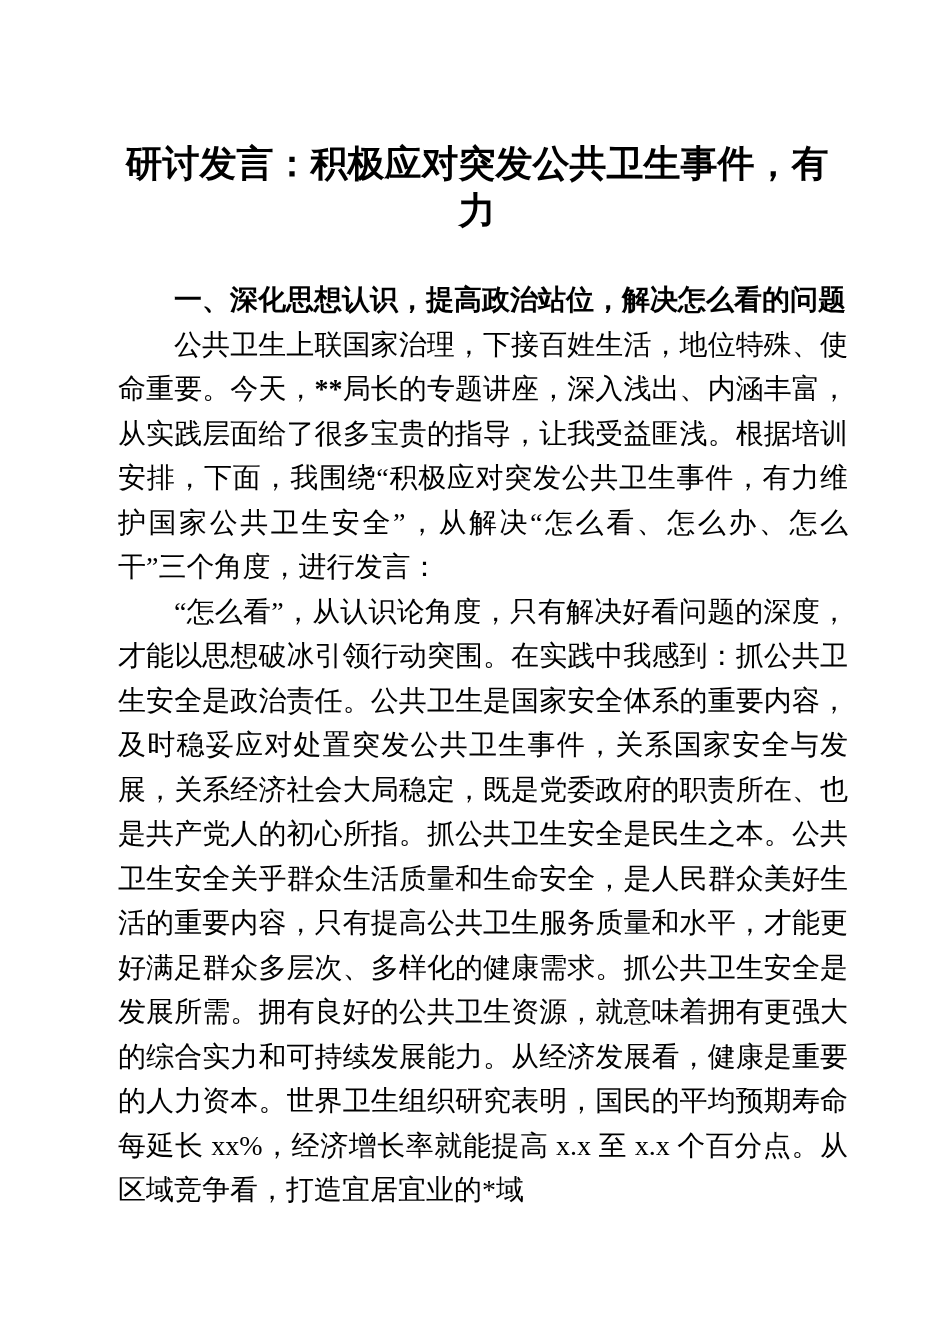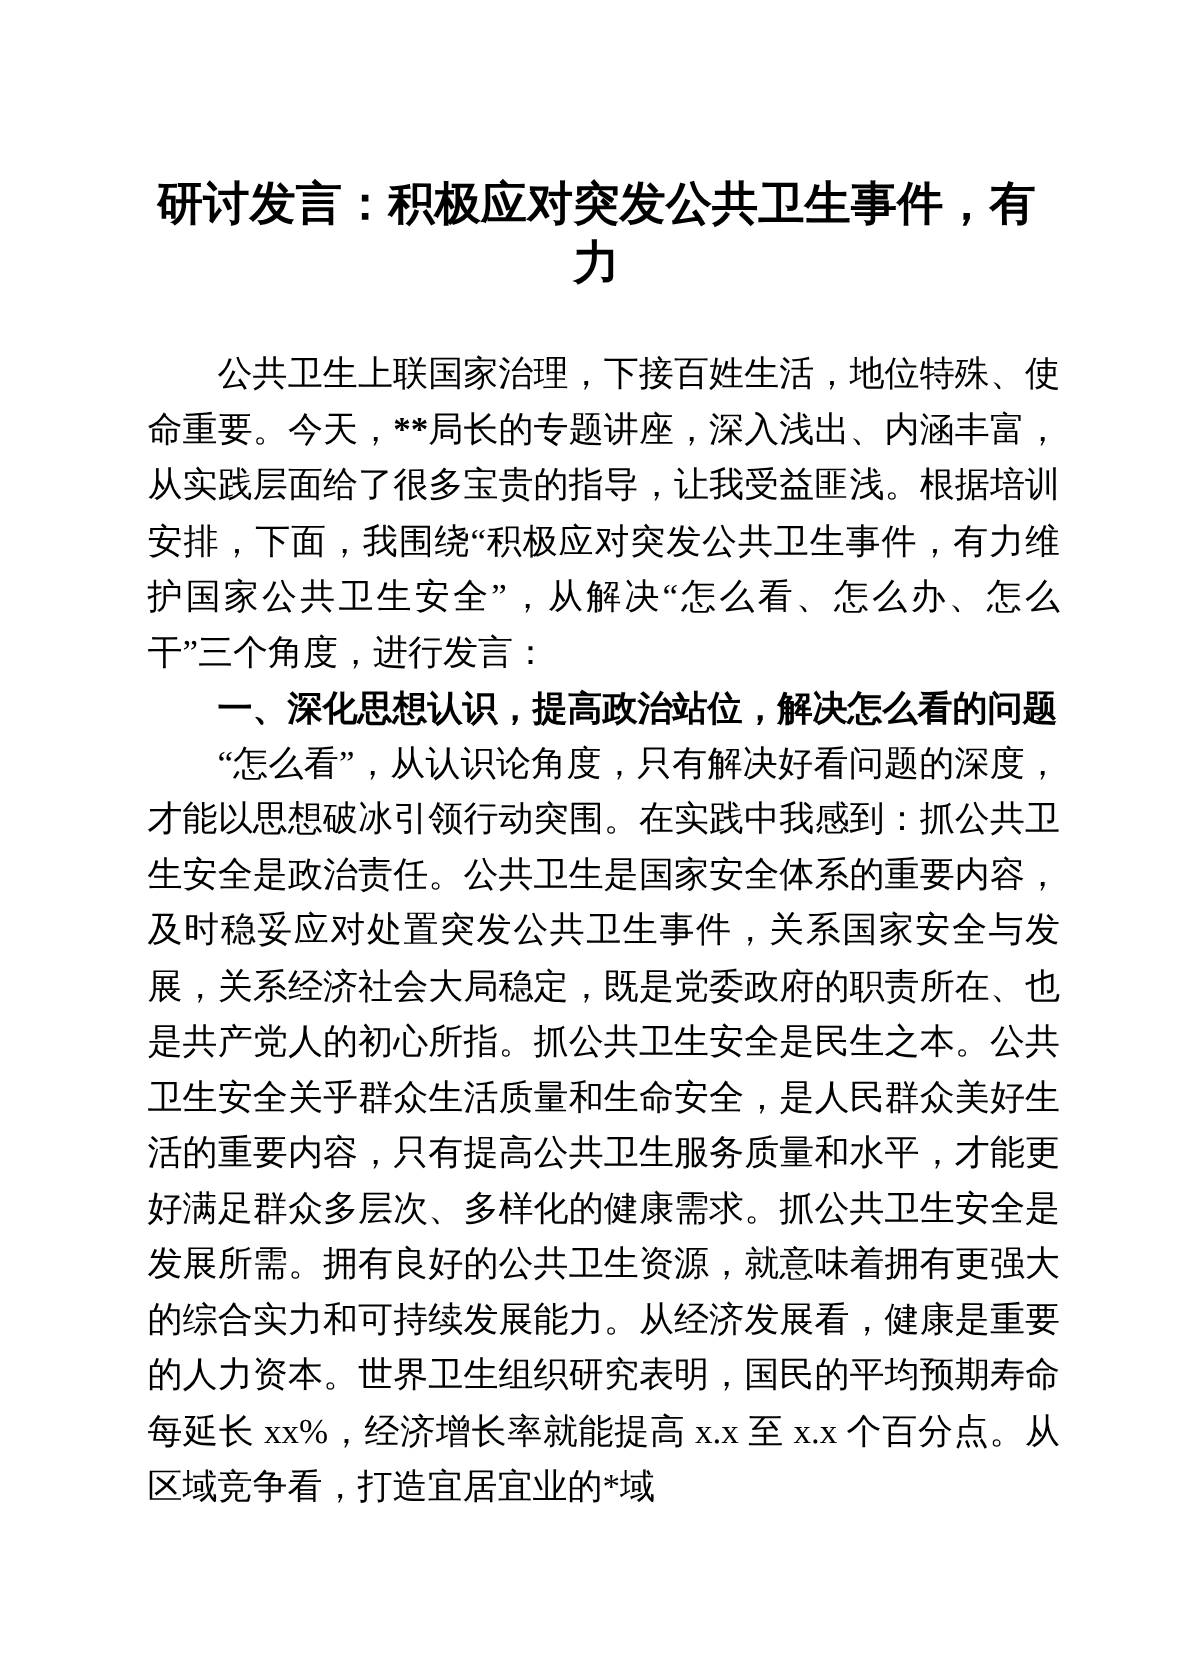--- a/index.html
+++ b/index.html
@@ -52,17 +52,17 @@
   }
 </style>
 </head>
 <body>
 
 <div class="page">
   <h1 class="doc-title">
     <div>研讨发言：积极应对突发公共卫生事件，有力</div>
   </h1>
   <div class="doc-body" id="doc-body">
+      <p class="para heading"><span class="run-bold">一、深化思想认识，提高政治站位，解决怎么看的问题</span></p>
       <p class="para"><span class="">公共卫生上联国家治理，下接百姓生活，地位特殊、使命重要。今天，</span><span class="run-bold">**</span><span class="">局长的专题讲座，深入浅出、内涵丰富，从实践层面给了很多宝贵的指导，让我受益匪浅。根据培训安排，下面，我围绕“积极应对突发公共卫生事件，有力维护国家公共卫生安全”，从解决“怎么看、怎么办、怎么干”三个角度，进行发言：</span></p>
-      <p class="para heading"><span class="run-bold">一、深化思想认识，提高政治站位，解决怎么看的问题</span></p>
       <p class="para"><span class="">“怎么看”，从认识论角度，只有解决好看问题的深度，才能以思想破冰引领行动突围。在实践中我感到：抓公共卫生安全是政治责任。公共卫生是国家安全体系的重要内容，及时稳妥应对处置突发公共卫生事件，关系国家安全与发展，关系经济社会大局稳定，既是党委政府的职责所在、也是共产党人的初心所指。抓公共卫生安全是民生之本。公共卫生安全关乎群众生活质量和生命安全，是人民群众美好生活的重要内容，只有提高公共卫生服务质量和水平，才能更好满足群众多层次、多样化的健康需求。抓公共卫生安全是发展所需。拥有良好的公共卫生资源，就意味着拥有更强大的综合实力和可持续发展能力。从经济发展看，健康是重要的人力资本。世界卫生组织研究表明，国民的平均预期寿命每延长 xx%，经济增长率就能提高 x.x 至 x.x 个百分点。从区域竞争看，打造宜居宜业的*域</span></p>
     </div>
 </div>
 
 </body></html>

